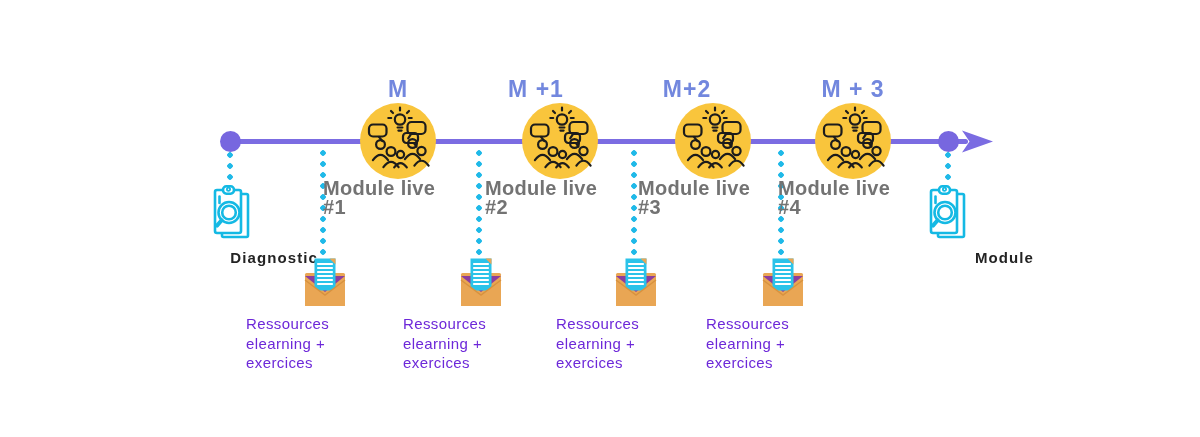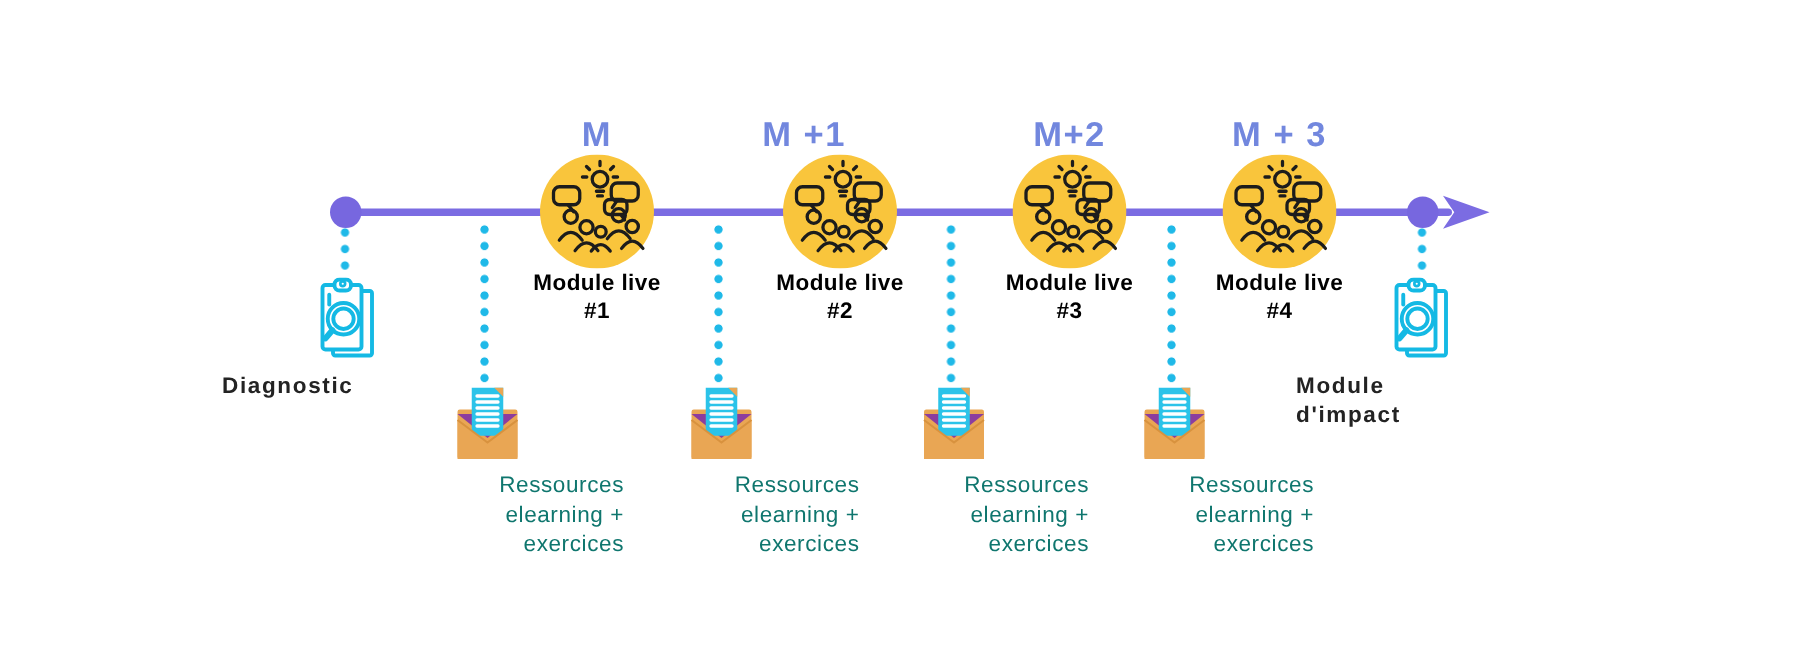--- a/index.html
+++ b/index.html
@@ -32,38 +32,38 @@
   .dotted.short{top:150px;height:33px;}
   
   .module-circle{position:absolute;top:103px;width:76px;height:76px;z-index:3;}
   .month-label{
     position:absolute;top:76px;transform:translateX(-50%);
     font-size:23px;font-weight:700;color:#7287DE;letter-spacing:1px;
     white-space:nowrap;z-index:3;
   }
   .module-name{
     position:absolute;top:179px;transform:translateX(-50%);
-    width:150px;text-align:center;
-    font-size:15px;font-weight:700;color:#000000;line-height:19px;
+    width:150px;
+    font-size:20px;font-weight:700;color:#737373;line-height:19px;
     letter-spacing:.3px;z-index:3;
   }
   
   .endpoint-icon{position:absolute;top:185px;transform:translateX(-50%);z-index:3;}
   .endpoint-label{
     position:absolute;top:248px;transform:translateX(-50%);
-    width:170px;text-align:left;
+    width:170px;text-align:right;
     font-size:15px;font-weight:700;color:#232323;line-height:19px;
     letter-spacing:1.1px;z-index:3;
   }
   
   .envelope{position:absolute;top:258px;transform:translateX(-50%);z-index:3;}
   .resource-label{
     position:absolute;top:314px;transform:translateX(-50%);
-    width:170px;text-align:right;
-    font-size:15px;font-weight:400;color:#0f766e;line-height:19.5px;
+    width:170px;text-align:left;
+    font-size:15px;font-weight:400;color:#6d28d9;line-height:19.5px;
     letter-spacing:.4px;z-index:3;
   }
 </style>
 </head>
 <body>
 
 <svg width="0" height="0" style="position:absolute">
   <defs>
     <g id="workshop-icon">
       <circle cx="38" cy="38" r="38" fill="#F9C53C"></circle>
@@ -133,21 +133,21 @@
 
   <svg class="endpoint-icon" style="left:233px" width="46" height="58" viewBox="0 0 46 58">
       <use href="#clipboard-icon"></use>
     </svg>
   <div class="endpoint-label" style="left:233px">
     <div>Diagnostic</div>
   </div>
 
   <div class="month-label" style="left:398px">M</div>
   <div class="month-label" style="left:536px">M +1</div>
-  <div class="month-label" style="left:713px">M+2</div>
+  <div class="month-label" style="left:687px">M+2</div>
   <div class="month-label" style="left:853px">M + 3</div>
 
   <svg class="module-circle" style="left:360px" viewBox="0 0 76 76">
       <use href="#workshop-icon"></use>
     </svg>
   <svg class="module-circle" style="left:522px" viewBox="0 0 76 76">
       <use href="#workshop-icon"></use>
     </svg>
   <svg class="module-circle" style="left:675px" viewBox="0 0 76 76">
       <use href="#workshop-icon"></use>
@@ -205,16 +205,15 @@
     <div>Ressources</div>
     <div>elearning  +</div>
     <div>exercices</div>
   </div>
 
   <svg class="endpoint-icon" style="left:949px" width="46" height="58" viewBox="0 0 46 58">
       <use href="#clipboard-icon"></use>
     </svg>
   <div class="endpoint-label" style="left:949px">
     <div>Module</div>
-    <div>d'impact</div>
   </div>
 
 </div>
 
 </body></html>

